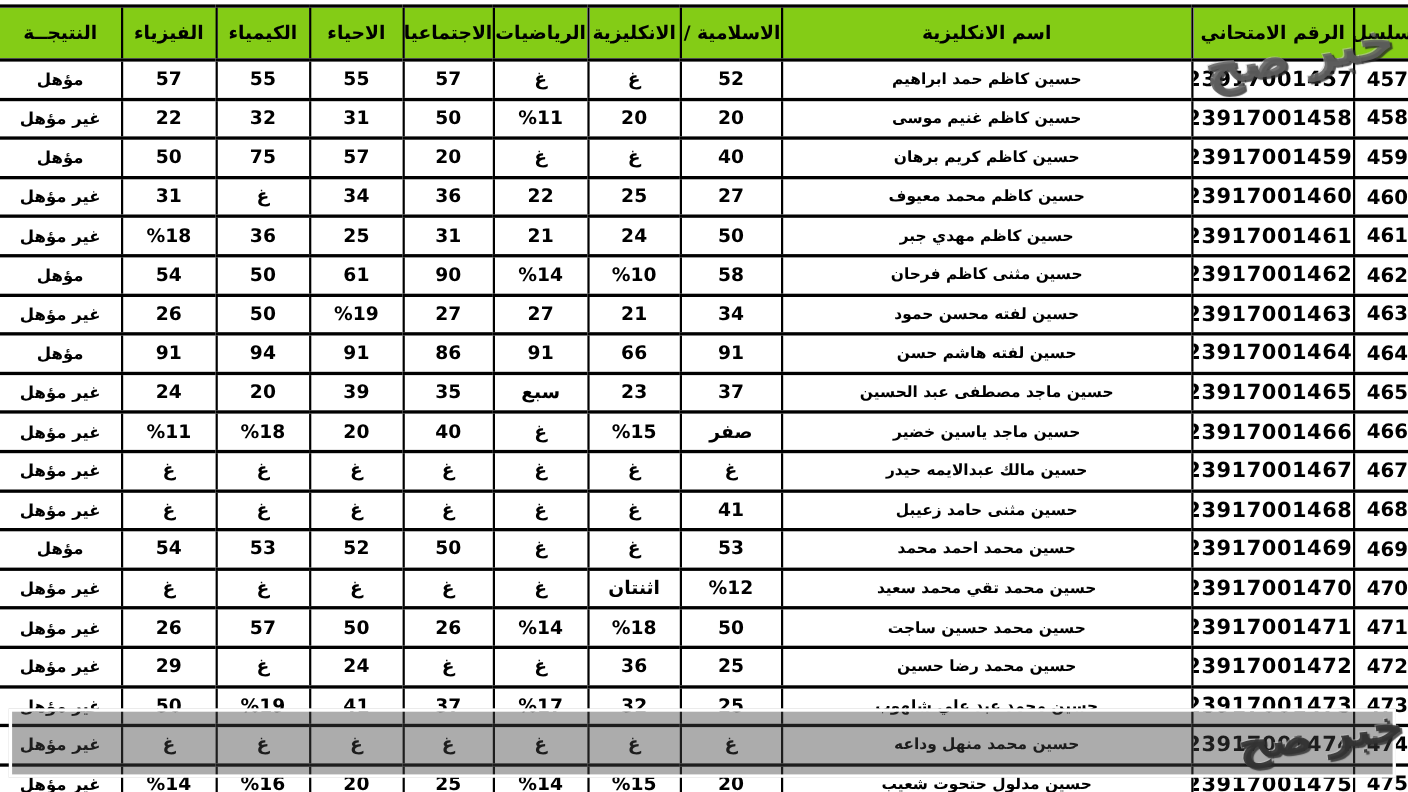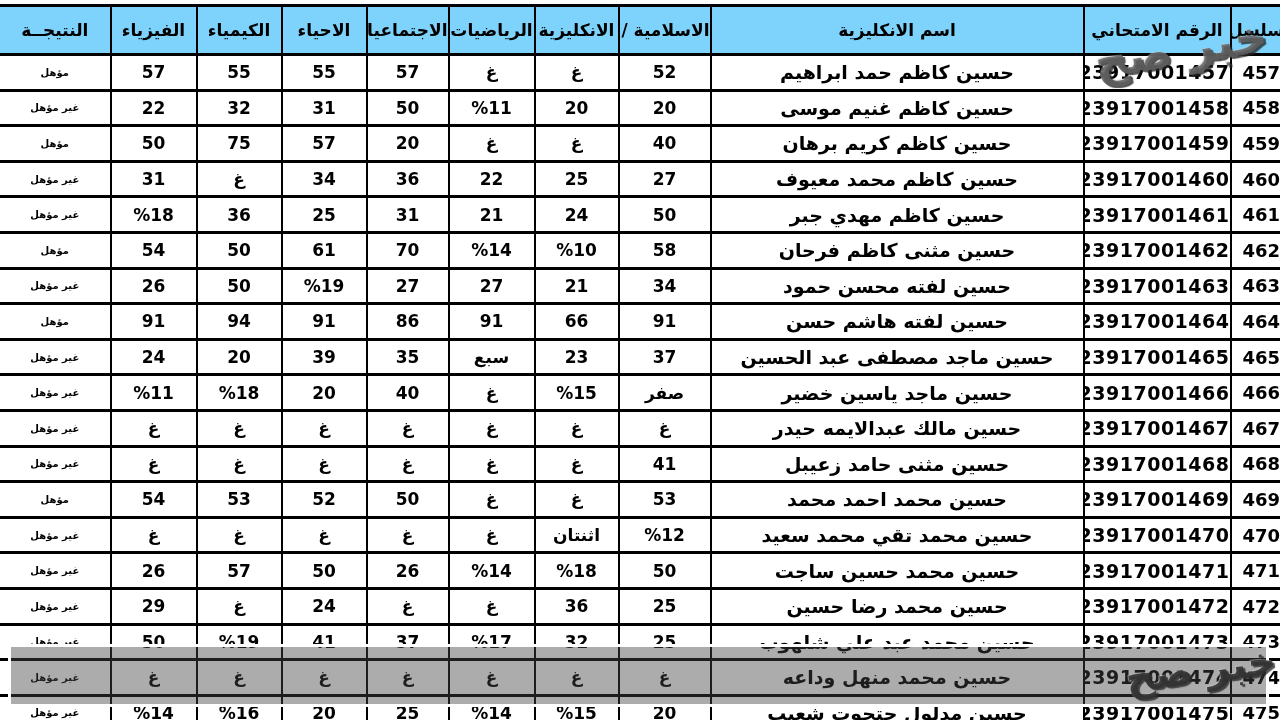--- a/index.html
+++ b/index.html
@@ -12,29 +12,29 @@
     border-collapse:collapse;table-layout:fixed;direction:rtl;
     border:3px solid #000;
   }
   table.results th,table.results td{
     border-left:2px solid #000;border-right:2px solid #000;
     border-top:3px solid #000;border-bottom:3px solid #000;
     padding:0;text-align:center;vertical-align:middle;
     overflow:hidden;white-space:nowrap;
   }
   table.results th{
-    height:46px;background:#7dd3fc;color:#000;
+    height:46px;background:#84cc16;color:#000;
     font-size:17px;font-weight:bold;text-align:center;
   }
   table.results td{height:32.6px;background:#ffffff;color:#000;font-weight:bold;}
   td.c-serial{font-size:18px;}
   td.c-exam{font-size:19px;letter-spacing:0.5px;}
-  td.c-name{font-size:19px;}
+  td.c-name{font-size:14px;}
   td.c-score{font-size:17px;direction:ltr;}
-  td.c-result{font-size:10px;}
+  td.c-result{font-size:15px;}
   td.fail{background:#f8f764;color:#9c2e00;}
   td.pass{background:#ffffff;color:#000000;}
   .dim-band{
     position:absolute;left:8px;top:644px;width:1255px;height:57px;
     background:rgba(66,66,66,0.44);border:3px solid #ffffff;
     pointer-events:none;z-index:5;
   }
   .watermark{
     position:absolute;z-index:6;font-weight:bold;
     color:rgba(95,95,95,0.85);
@@ -144,21 +144,21 @@
           <td class="c-score fail">%18</td>
           <td class="c-result fail">غير مؤهل</td>
         </tr>
         <tr>
           <td class="c-serial pass">462</td>
           <td class="c-exam pass">2723917001462</td>
           <td class="c-name pass">حسين مثنى كاظم فرحان</td>
           <td class="c-score pass">58</td>
           <td class="c-score fail">%10</td>
           <td class="c-score fail">%14</td>
-          <td class="c-score pass">70</td>
+          <td class="c-score pass">90</td>
           <td class="c-score pass">61</td>
           <td class="c-score pass">50</td>
           <td class="c-score pass">54</td>
           <td class="c-result pass">مؤهل</td>
         </tr>
         <tr>
           <td class="c-serial pass">463</td>
           <td class="c-exam pass">2723917001463</td>
           <td class="c-name pass">حسين لفته محسن حمود</td>
           <td class="c-score fail">34</td>

